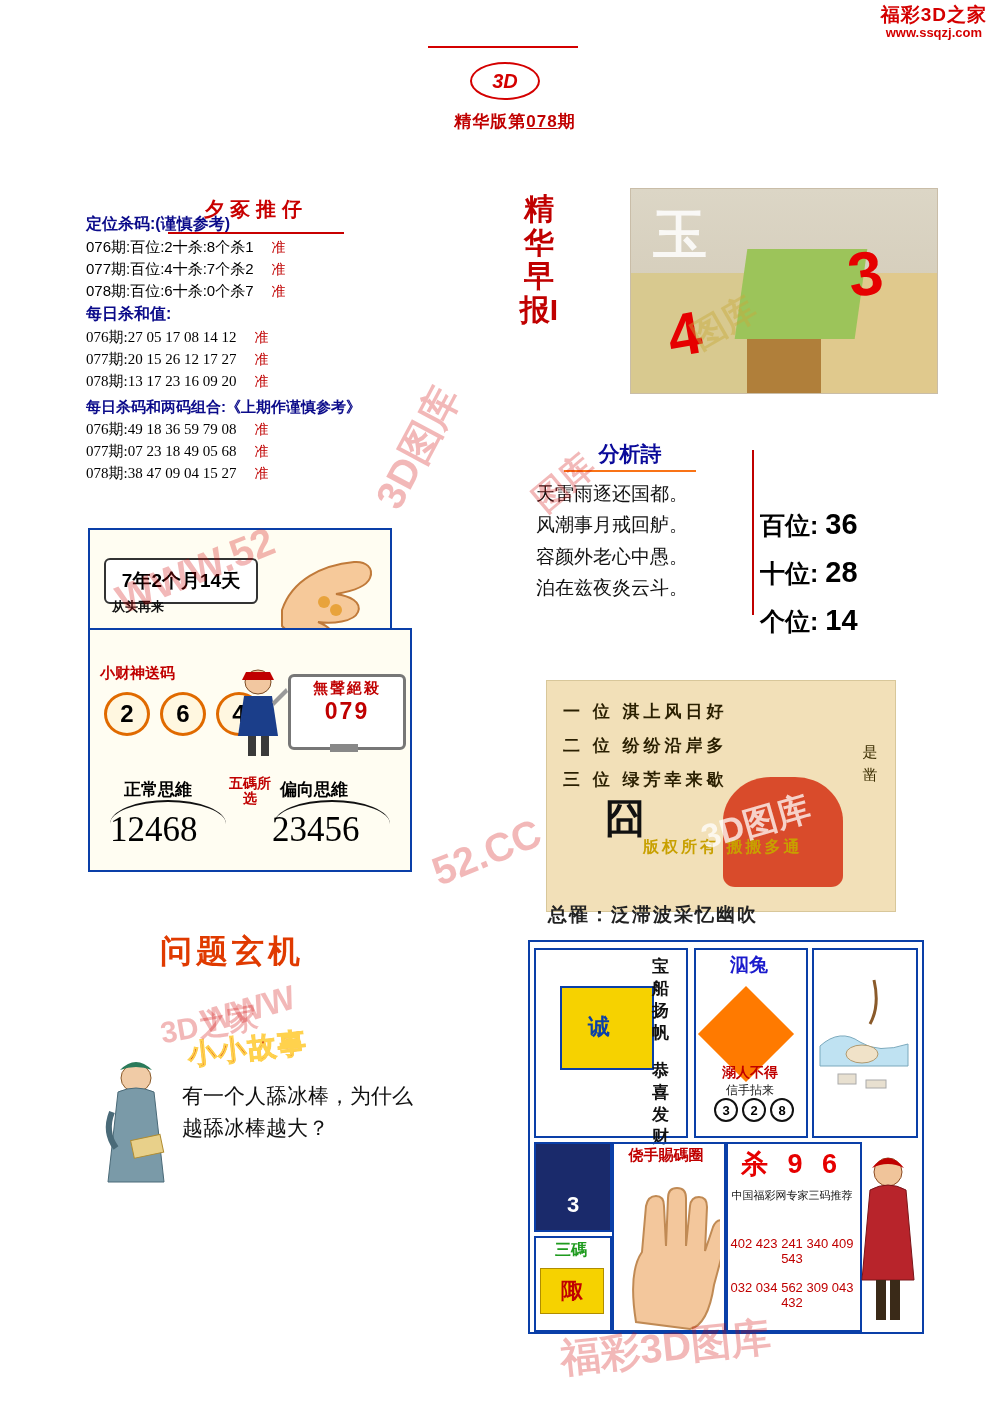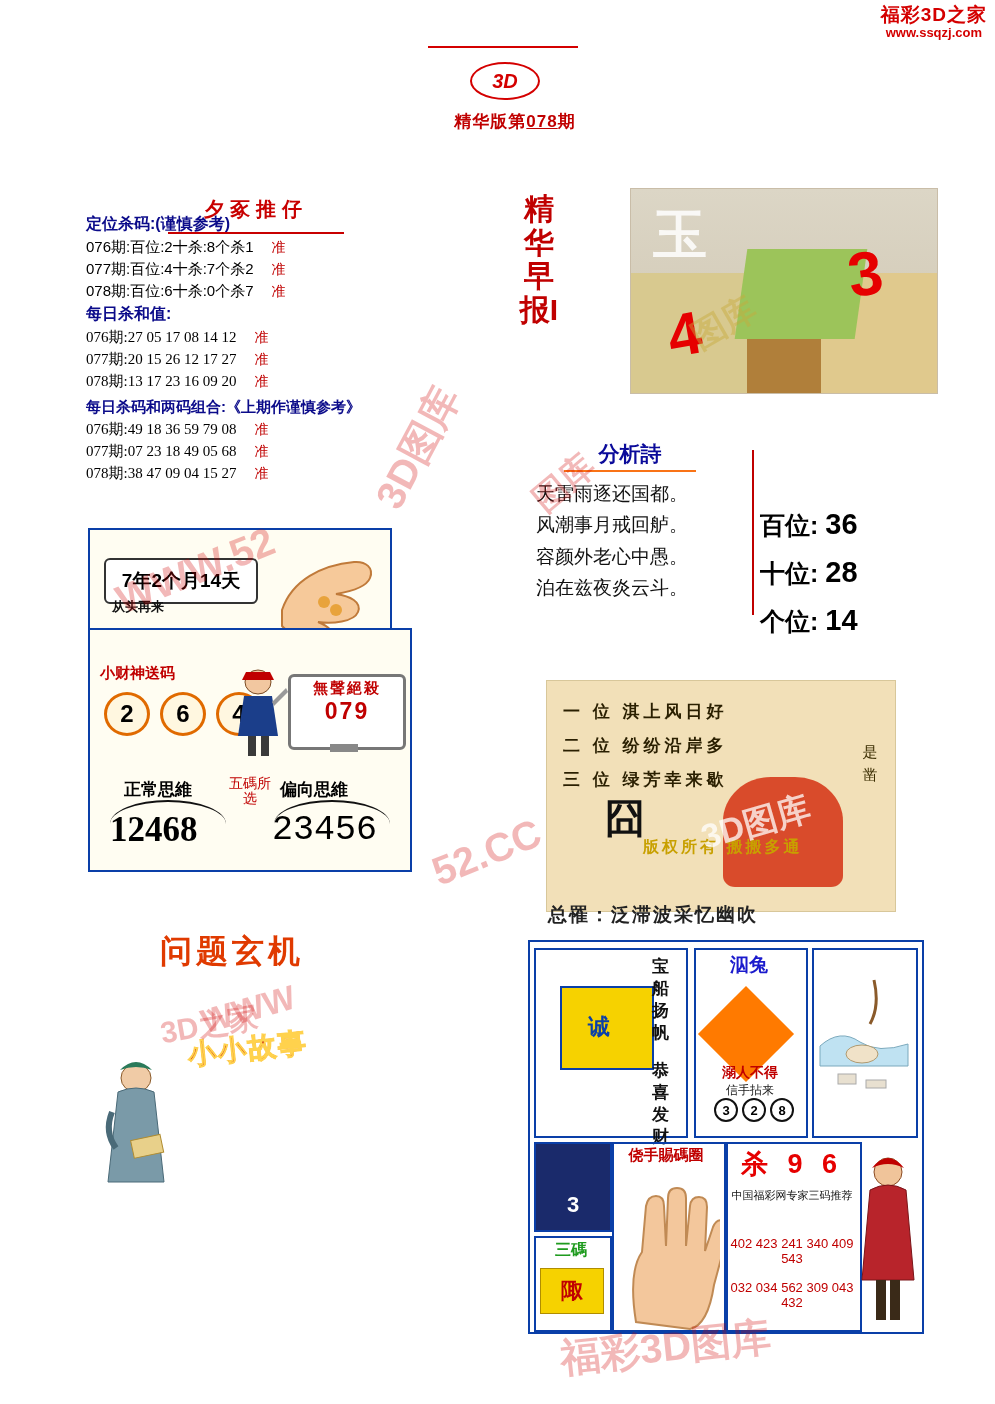--- a/index.html
+++ b/index.html
@@ -42,23 +42,23 @@
   .balls{position:absolute;left:104px;top:692px;display:flex;gap:10px;}
   .ball{width:40px;height:38px;border-radius:50%;border:3px solid #e06a00;background:#fff7e0;color:#000;
         display:flex;align-items:center;justify-content:center;font-size:24px;font-weight:bold;}
   .warrior{position:absolute;left:228px;top:666px;width:60px;height:94px;}
   .tvbox{position:absolute;left:288px;top:674px;width:112px;height:70px;border:3px solid #777;border-radius:6px;background:#fff;}
   .tvbox .t1{color:#c00000;font-weight:bold;font-size:15px;text-align:center;margin-top:2px;letter-spacing:2px;}
   .tvbox .t2{color:#c00000;font-weight:bold;font-size:23px;text-align:center;letter-spacing:2px;}
   .tvfoot{position:absolute;left:330px;top:744px;width:28px;height:8px;background:#888;}
   .thinkl{position:absolute;left:124px;top:778px;font-size:17px;font-weight:bold;}
   .thinkr{position:absolute;left:280px;top:778px;font-size:17px;font-weight:bold;}
-  .midtag{position:absolute;left:228px;top:776px;width:44px;text-align:center;color:#c00000;font-size:14px;font-weight:normal;line-height:1.05;}
-  .numl{position:absolute;left:110px;top:810px;font-size:35px;font-family:"Liberation Serif",serif;font-weight:bold;}
-  .numr{position:absolute;left:272px;top:810px;font-size:35px;font-family:Liberation Mono, monospace;}
+  .midtag{position:absolute;left:228px;top:776px;width:44px;text-align:center;color:#c00000;font-size:14px;font-weight:bold;line-height:1.05;}
+  .numl{position:absolute;left:110px;top:810px;font-size:35px;font-family:"Liberation Serif",serif;}
+  .numr{position:absolute;left:272px;top:810px;font-size:35px;font-family:Liberation Serif, serif;}
   .arc{position:absolute;height:22px;border-top:2px solid #111;border-radius:50%/100% 100% 0 0;}
   
   .qx-title{position:absolute;left:160px;top:930px;font-size:32px;font-weight:bold;color:#e03a00;letter-spacing:4px;}
   .story-tag{position:absolute;left:188px;top:1030px;font-size:28px;font-weight:bold;color:#c00000;letter-spacing:2px;
              transform:rotate(-6deg);-webkit-text-stroke:1px #ffd24d;}
   .story-txt{position:absolute;left:182px;top:1080px;width:250px;font-size:21px;line-height:1.5;color:#111;}
   .monk{position:absolute;left:96px;top:1052px;width:86px;height:150px;}
   
   .jh-title{position:absolute;left:512px;top:192px;width:54px;color:#c00000;font-weight:bold;font-size:30px;line-height:1.12;text-align:center;}
   .photo1{position:absolute;left:630px;top:188px;width:306px;height:204px;background:#efe6d8;border:1px solid #c9bda8;overflow:hidden;}
@@ -223,20 +223,21 @@
   <div class="thinkl">正常思維</div>
   <div class="thinkr">偏向思維</div>
   <div class="midtag">五碼所选</div>
   <div class="arc" style="left:110px;top:800px;width:116px;"></div>
   <div class="arc" style="left:274px;top:800px;width:116px;"></div>
   <div class="numl">12468</div>
   <div class="numr">23456</div>
 
   <div class="qx-title">问题玄机</div>
   <div class="story-tag">小小故事</div>
+  <div class="story-txt">有一个人舔冰棒，为什么越舔冰棒越大？</div>
   <svg class="monk" viewBox="0 0 86 150">
     <ellipse cx="40" cy="26" rx="15" ry="14" fill="#f0cba6" stroke="#8a5a2a"></ellipse>
     <path d="M24,18 q16,-16 32,0 q-16,-6 -32,0z" fill="#2a7a5a"></path>
     <path d="M22,40 q18,-8 36,0 l10,90 h-56z" fill="#7a9aa8" stroke="#4a6a78"></path>
     <rect x="36" y="86" width="30" height="18" fill="#e8d08a" stroke="#b08c30" transform="rotate(-12 48 94)"></rect>
     <path d="M16,60 q-8,20 4,36" stroke="#4a6a78" fill="none" stroke-width="6"></path>
   </svg>
 
   <div class="jh-title">精华早报I</div>
   <div class="photo1">

